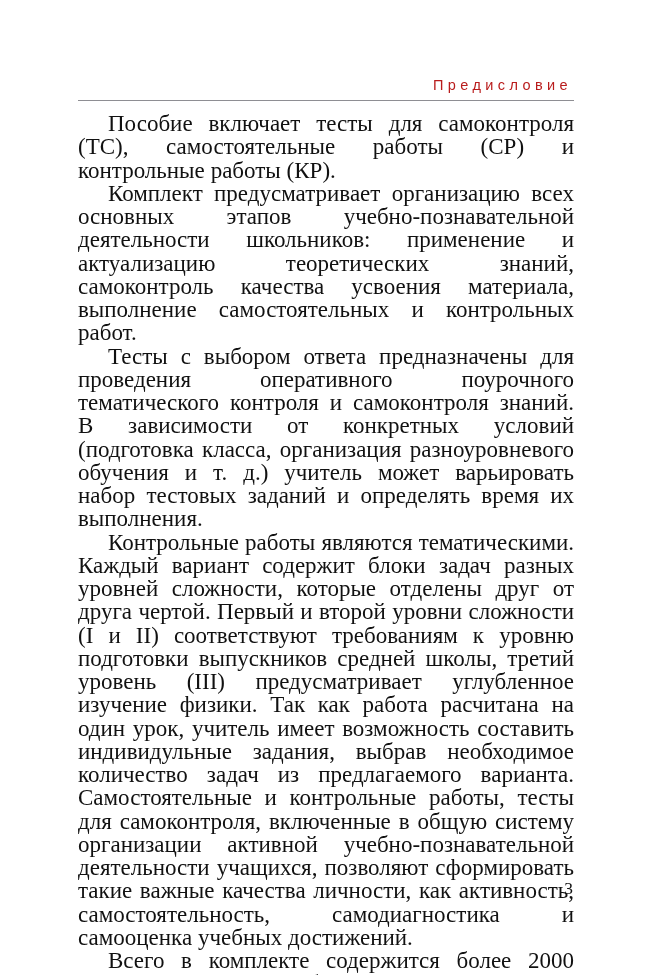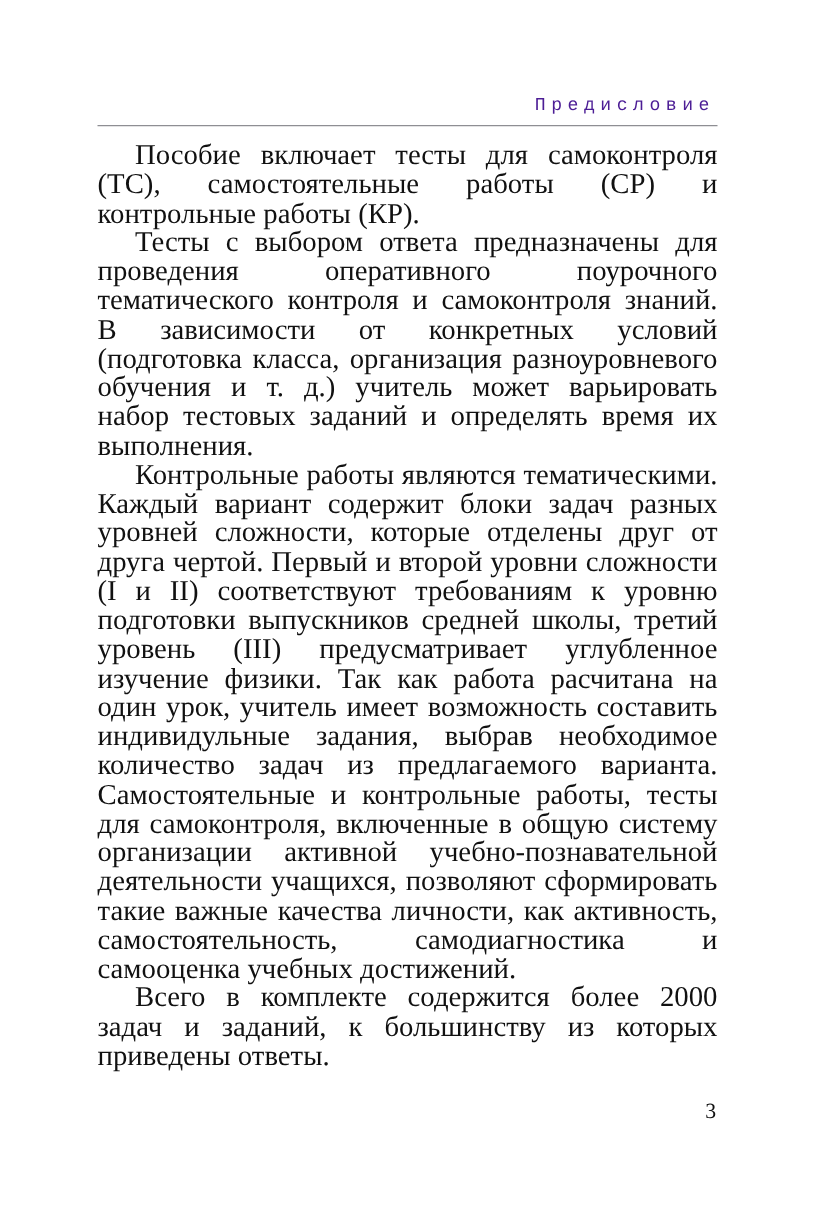--- a/index.html
+++ b/index.html
@@ -32,24 +32,24 @@
     position: absolute;
     left: 78px;
     top: 76px;
     width: 495px;
     height: 28px;
   }
   .running-head {
     display: block;
     width: 100%;
     text-align: right;
-    font-family: Liberation Mono, monospace;
+    font-family: Liberation Sans, sans-serif;
     font-size: 14.5px;
     letter-spacing: 4.4px;
-    color: #4c1d95;
+    color: #b91c1c;
     line-height: 18px;
     white-space: nowrap;
     padding-right: 1px;
     box-sizing: border-box;
   }
   .header-rule {
     position: absolute;
     left: 78px;
     top: 100px;
     width: 496px;
@@ -95,20 +95,21 @@
 <div class="page">
 
   <div class="header-zone">
     <span class="running-head">Предисловие</span>
   </div>
 
   <div class="header-rule"></div>
 
   <div class="text-block">
     <p class="para">Пособие включает тесты для самоконтроля (ТС), самостоятельные работы (СР) и контрольные работы (КР).</p>
+    <p class="para">Комплект предусматривает организацию всех основных этапов учебно-познавательной деятельности школьников: применение и актуализацию теоретических знаний, самоконтроль качества усвоения материала, выполнение самостоятельных и контрольных работ.</p>
     <p class="para">Тесты с выбором ответа предназначены для проведения оперативного поурочного тематического контроля и самоконтроля знаний. В зависимости от конкретных условий (подготовка класса, организация разноуровневого обучения и т. д.) учитель может варьировать набор тестовых заданий и определять время их выполнения.</p>
     <p class="para">Контрольные работы являются тематическими. Каждый вариант содержит блоки задач разных уровней сложности, которые отделены друг от друга чертой. Первый и второй уровни сложности (I и II) соответствуют требованиям к уровню подготовки выпускников средней школы, третий уровень (III) предусматривает углубленное изучение физики. Так как работа расчитана на один урок, учитель имеет возможность составить индивидульные задания, выбрав необходимое количество задач из предлагаемого варианта. Самостоятельные и контрольные работы, тесты для самоконтроля, включенные в общую систему организации активной учебно-познавательной деятельности учащихся, позволяют сформировать такие важные качества личности, как активность, самостоятельность, самодиагностика и самооценка учебных достижений.</p>
     <p class="para">Всего в комплекте содержится более 2000 задач и заданий, к большинству из которых приведены ответы.</p>
   </div>
 
   <div class="folio">3</div>
 
 </div>
 
 </body></html>

